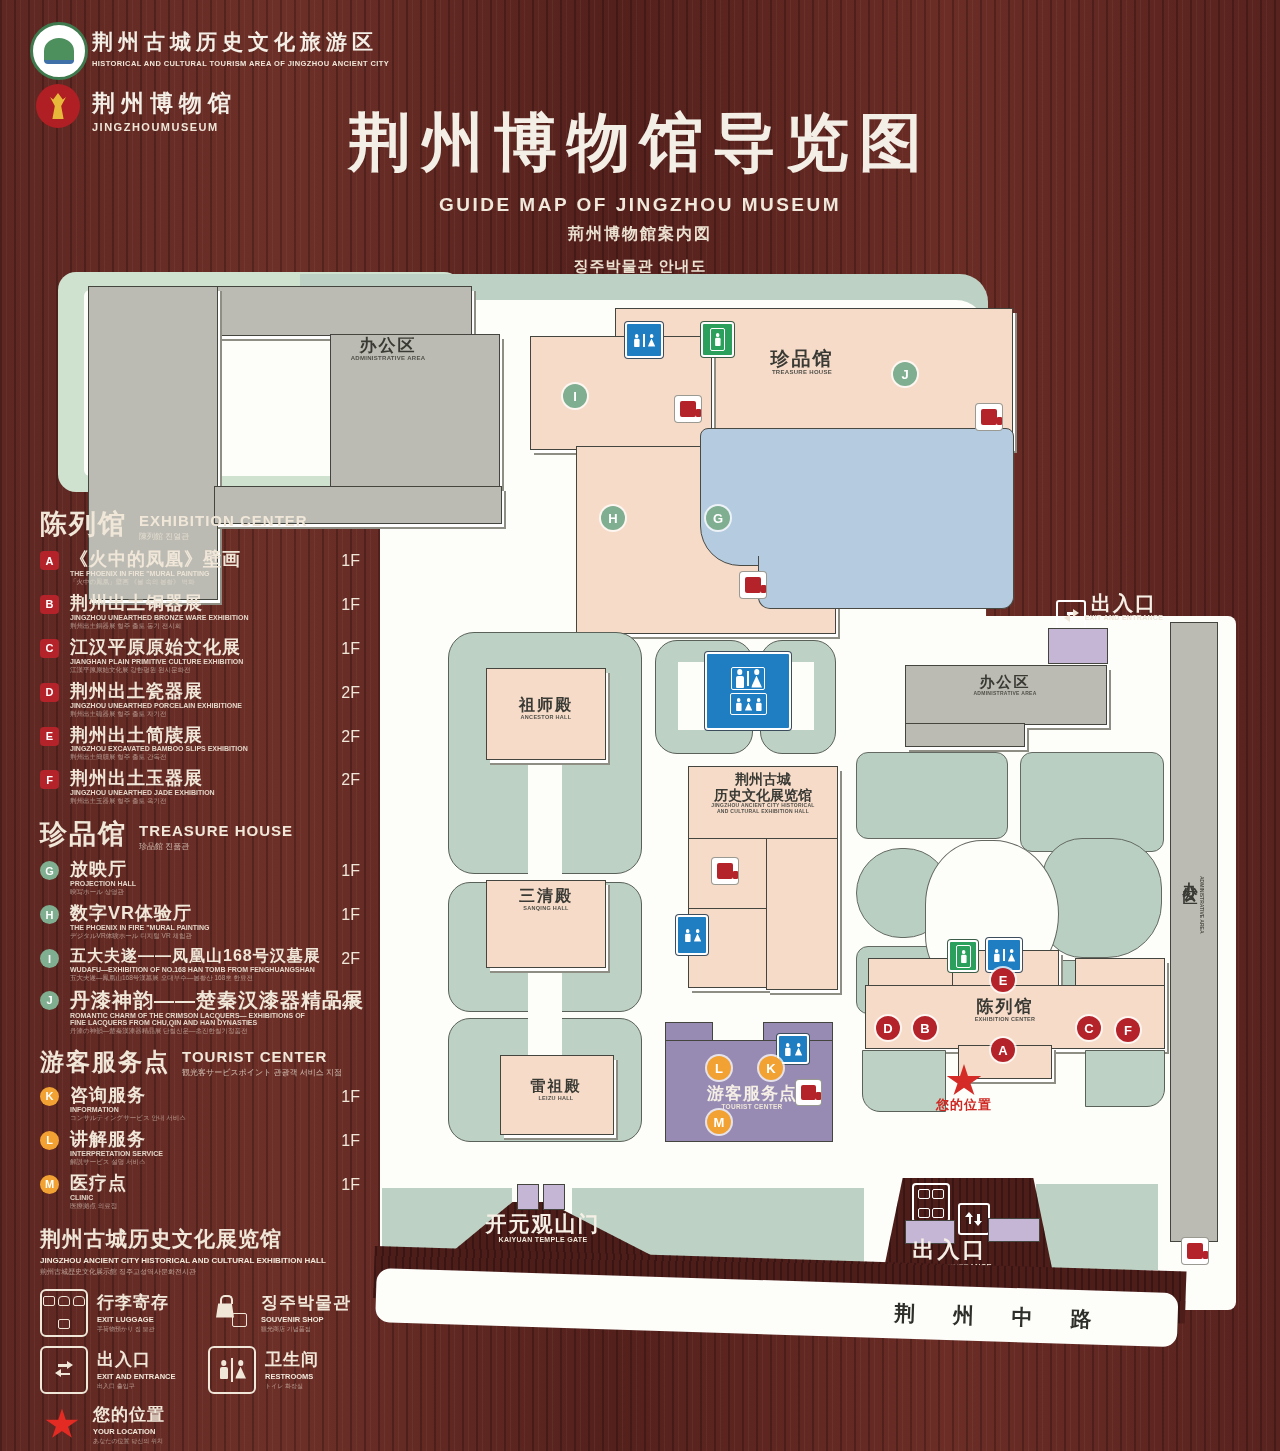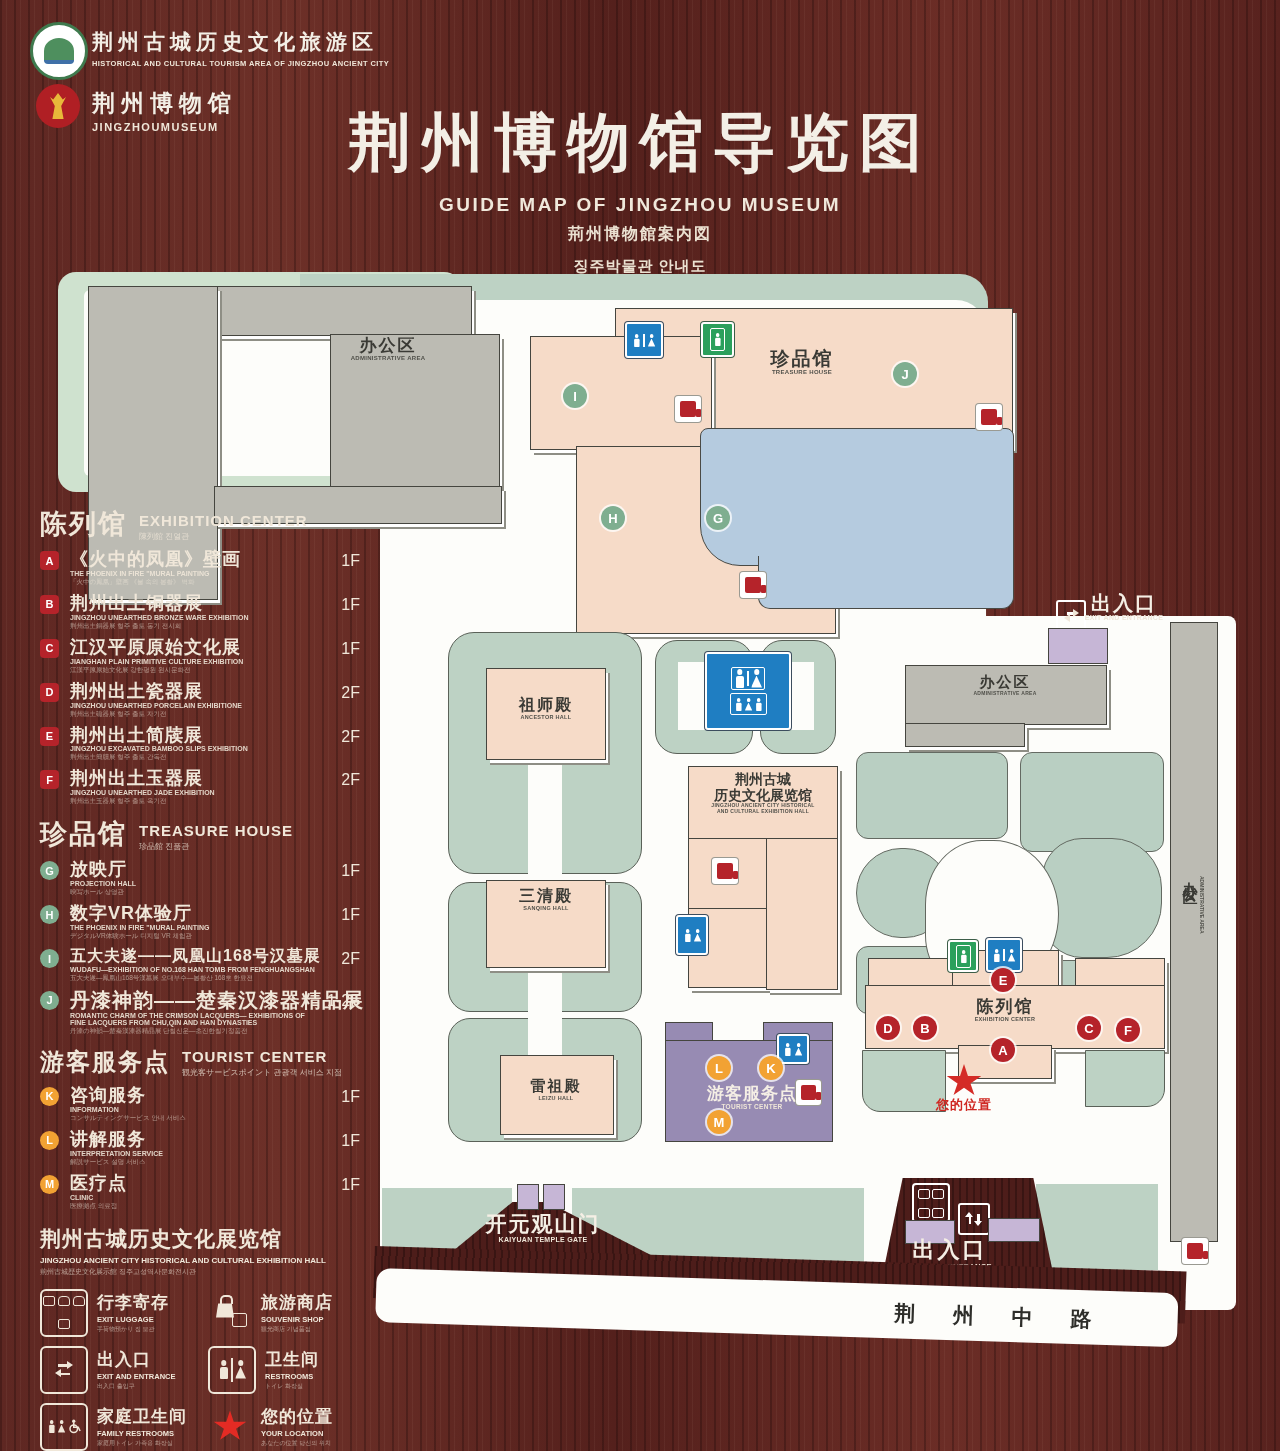--- a/index.html
+++ b/index.html
@@ -524,21 +524,21 @@
             <span class="g3">手荷物預かり  짐 보관</span>
           </span>
       </div>
       <div class="gcell">
         <span class="lg-ic noborder">
           <span class="bagH" style="left:12px;top:4px;"></span>
             <span class="bagS" style="position:absolute;left:8px;top:9px;width:18px;height:18px;"></span>
           <span class="miniB" style="position:absolute;right:5px;bottom:8px;width:13px;height:12px;"></span>
         </span>
         <span class="gtxt">
-            <span class="g1">旅游商店</span>
+            <span class="g1">징주박물관</span>
             <span class="g2">SOUVENIR SHOP</span>
             <span class="g3">観光商店  기념품점</span>
           </span>
       </div>
       <div class="gcell">
         <span class="lg-ic" style="flex-direction:column;gap:6px;">
           <span class="arr r"></span>
             <span class="arr l"></span>
         </span>
         <span class="gtxt">
@@ -559,42 +559,20 @@
               <i class="bd"></i>
             </span>
         </span>
         <span class="gtxt">
             <span class="g1">卫生间</span>
             <span class="g2">RESTROOMS</span>
             <span class="g3">トイレ  화장실</span>
           </span>
       </div>
       <div class="gcell">
-        <span class="lg-ic" style="gap:1px;">
-          <span class="pp cream sm">
-              <i class="hd"></i>
-              <i class="bd"></i>
-            </span>
-          <span class="pp cream w sm">
-              <i class="hd"></i>
-              <i class="bd"></i>
-            </span>
-          <svg width="15" height="15" viewBox="0 0 20 20">
-              <circle cx="9" cy="13" r="5" fill="none" stroke="#f0e7d9" stroke-width="2"></circle>
-              <circle cx="9" cy="3" r="2.2" fill="#f0e7d9"></circle>
-              <path d="M9 5v6h6l2.5 5" stroke="#f0e7d9" stroke-width="2" fill="none"></path>
-            </svg>
-        </span>
-        <span class="gtxt">
-            <span class="g1">家庭卫生间</span>
-            <span class="g2">FAMILY RESTROOMS</span>
-            <span class="g3">家庭用トイレ  가족용 화장실</span>
-          </span>
-      </div>
-      <div class="gcell">
         <span class="lg-ic noborder">
           <span class="star" style="width:34px;height:32px;background:#e32b24;"></span>
         </span>
         <span class="gtxt">
             <span class="g1">您的位置</span>
             <span class="g2">YOUR LOCATION</span>
             <span class="g3">あなたの位置  당신의 위치</span>
           </span>
       </div>
 

